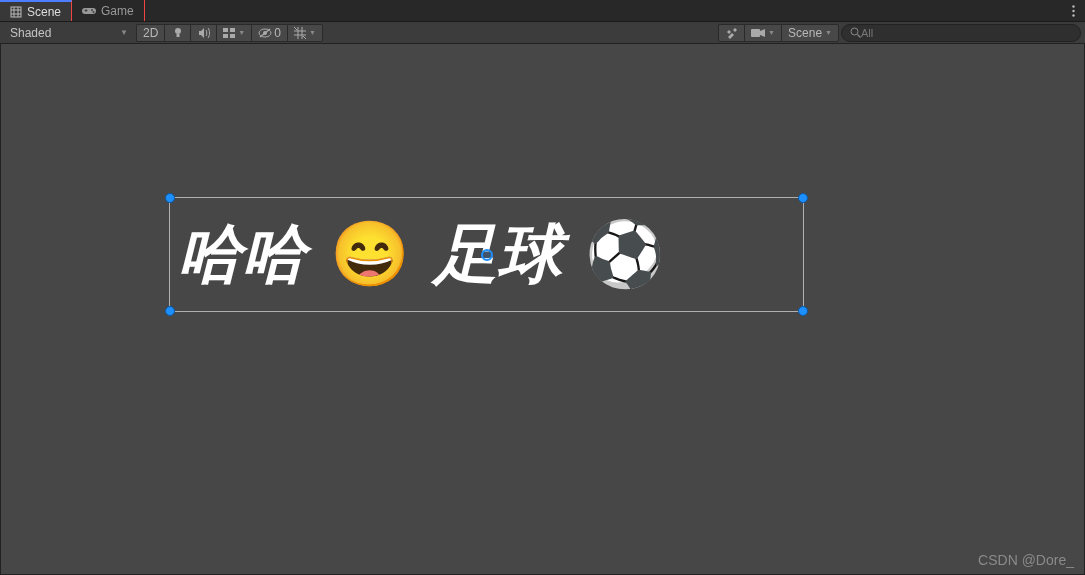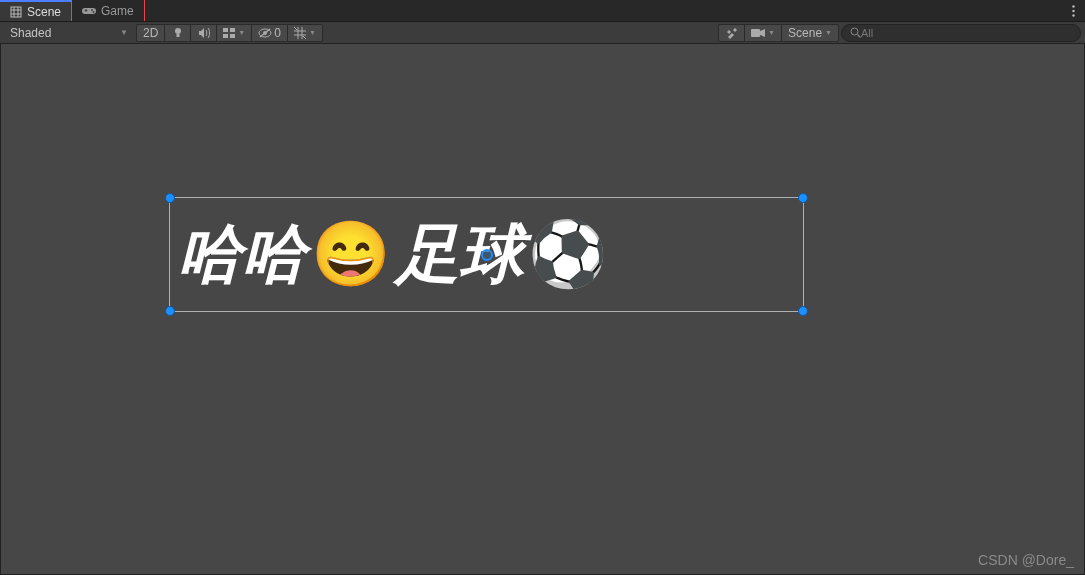--- a/index.html
+++ b/index.html
@@ -147,21 +147,21 @@
       background: rgba(30,143,255,0.2);
     }
     .text-content {
       position: absolute;
       left: 8px;
       top: 0;
       right: 0;
       bottom: 0;
       display: flex;
       align-items: center;
-      gap: 5px;
+      gap: 24px;
       color: #fff;
       font-size: 64px;
       font-style: italic;
       font-weight: bold;
       font-family: "STKaiti", "KaiTi", serif;
       white-space: nowrap;
       text-align: right;
     }
     .emoji { font-style: normal; }
     .watermark {

